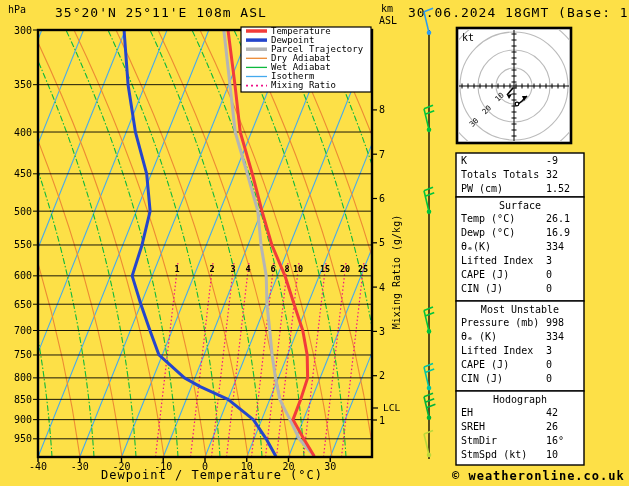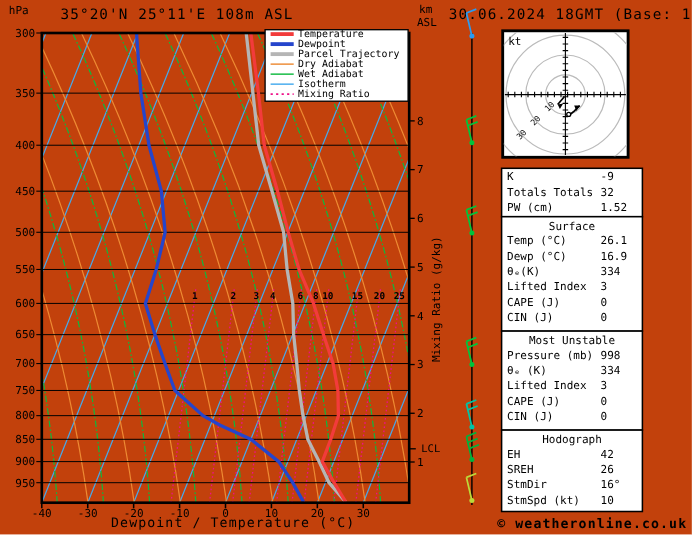--- a/index.html
+++ b/index.html
@@ -1,16 +1,16 @@
 <!DOCTYPE html>
 <html><head>
 <meta charset="utf-8">
 <style>
   html,body{margin:0;padding:0;background:#ffffff;}
-  .stage{position:relative;width:629px;height:486px;background:#c2410c;overflow:hidden;}
+  .stage{position:relative;width:629px;height:486px;background:#fde047;overflow:hidden;}
   svg text{font-family:"DejaVu Sans Mono","DejaVu Sans",monospace;fill:#000;}
   .title-text{font-size:13px;letter-spacing:1px;}
   .small-lab{font-size:10px;}
   .axis-title{font-size:12px;letter-spacing:1px;}
   .credit{font-size:12px;letter-spacing:1px;font-weight:bold;}
 </style>
 </head>
 <body>
 
 <div class="stage">

